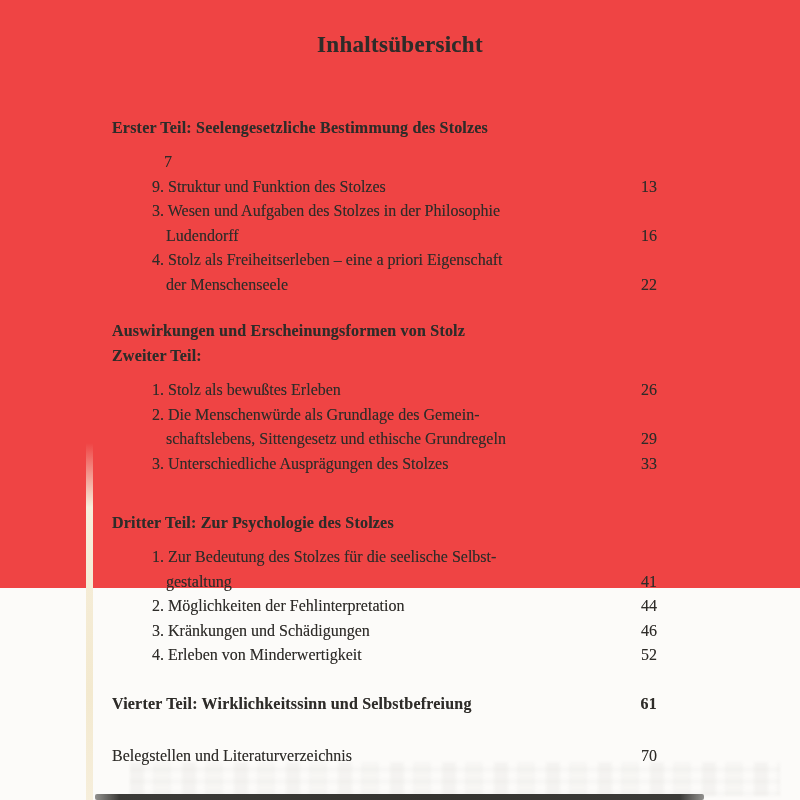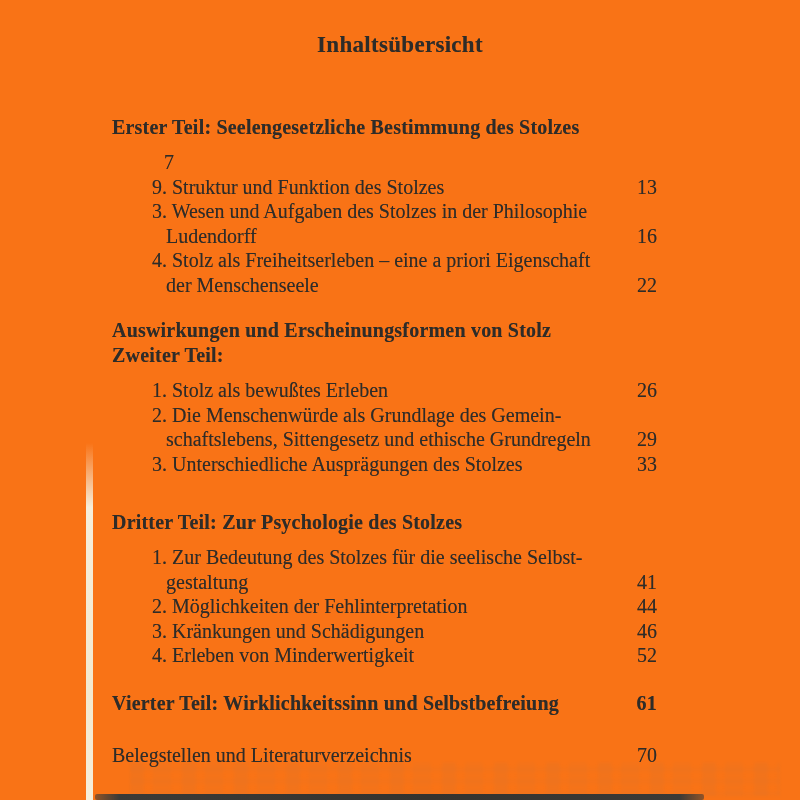--- a/index.html
+++ b/index.html
@@ -5,36 +5,36 @@
   html, body { margin: 0; padding: 0; }
   body {
     width: 800px; height: 800px;
     background: #fcfbf9;
     font-family: "Liberation Serif", "DejaVu Serif", serif;
     color: #2e2c29;
     overflow: hidden;
   }
   .page {
     position: relative;
-    width: 800px; height: 800px;
-    background: #f97316;
+    width: 800px; height: 588px;
+    background: #ef4444;
   }
   .title {
     margin: 0;
     padding-top: 30px;
     text-align: center;
     font-size: 23px;
     font-weight: 700;
     letter-spacing: 0.3px;
     line-height: 30px;
     text-shadow: 0 0 0.6px rgba(46,44,41,0.5);
   }
   .toc {
     padding: 0 143px 0 112px; 
-    font-size: 20px;
+    font-size: 16px;
     text-shadow: 0 0 0.5px rgba(46,44,41,0.45);
   }
   .heading {
     font-weight: 700;
     line-height: 25px;
     letter-spacing: 0.2px;
   }
   .sec1 .heading { margin-top: 55px; }
   .sec2 .heading { margin-top: 21px; }
   .sec3 .heading { margin-top: 34px; }

